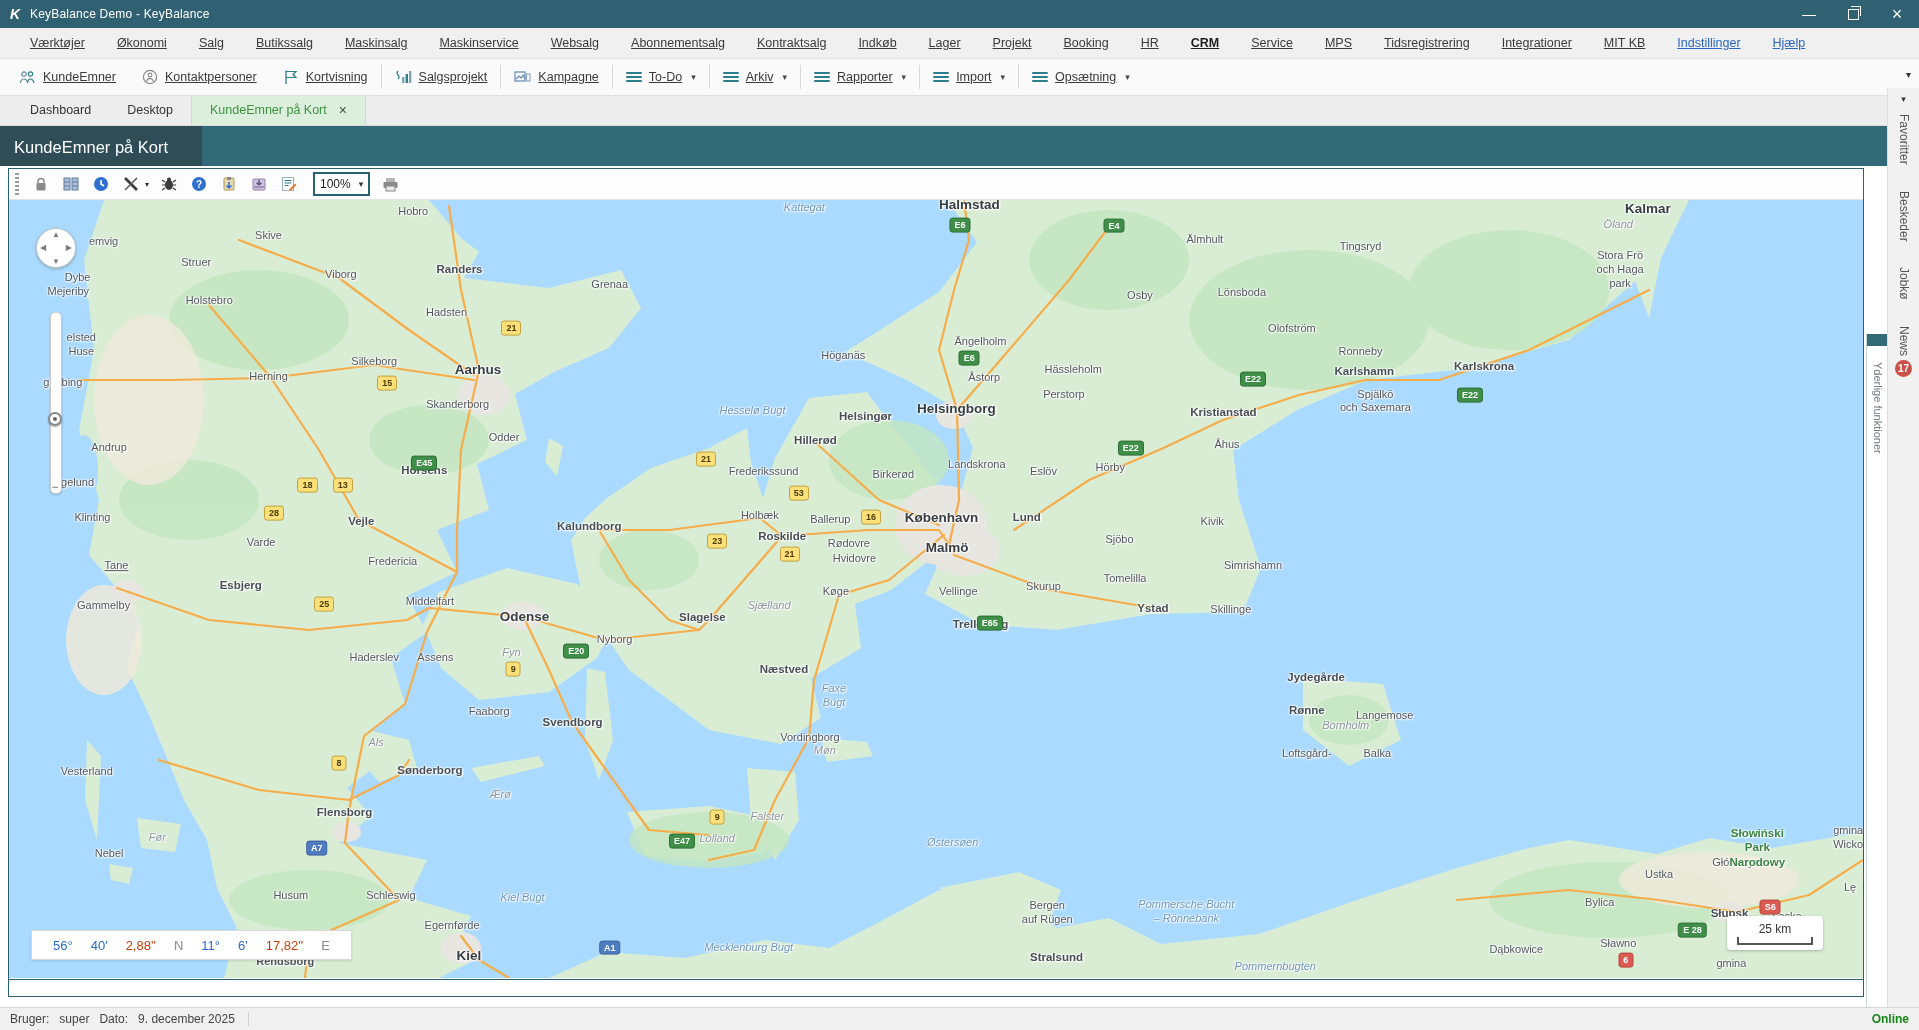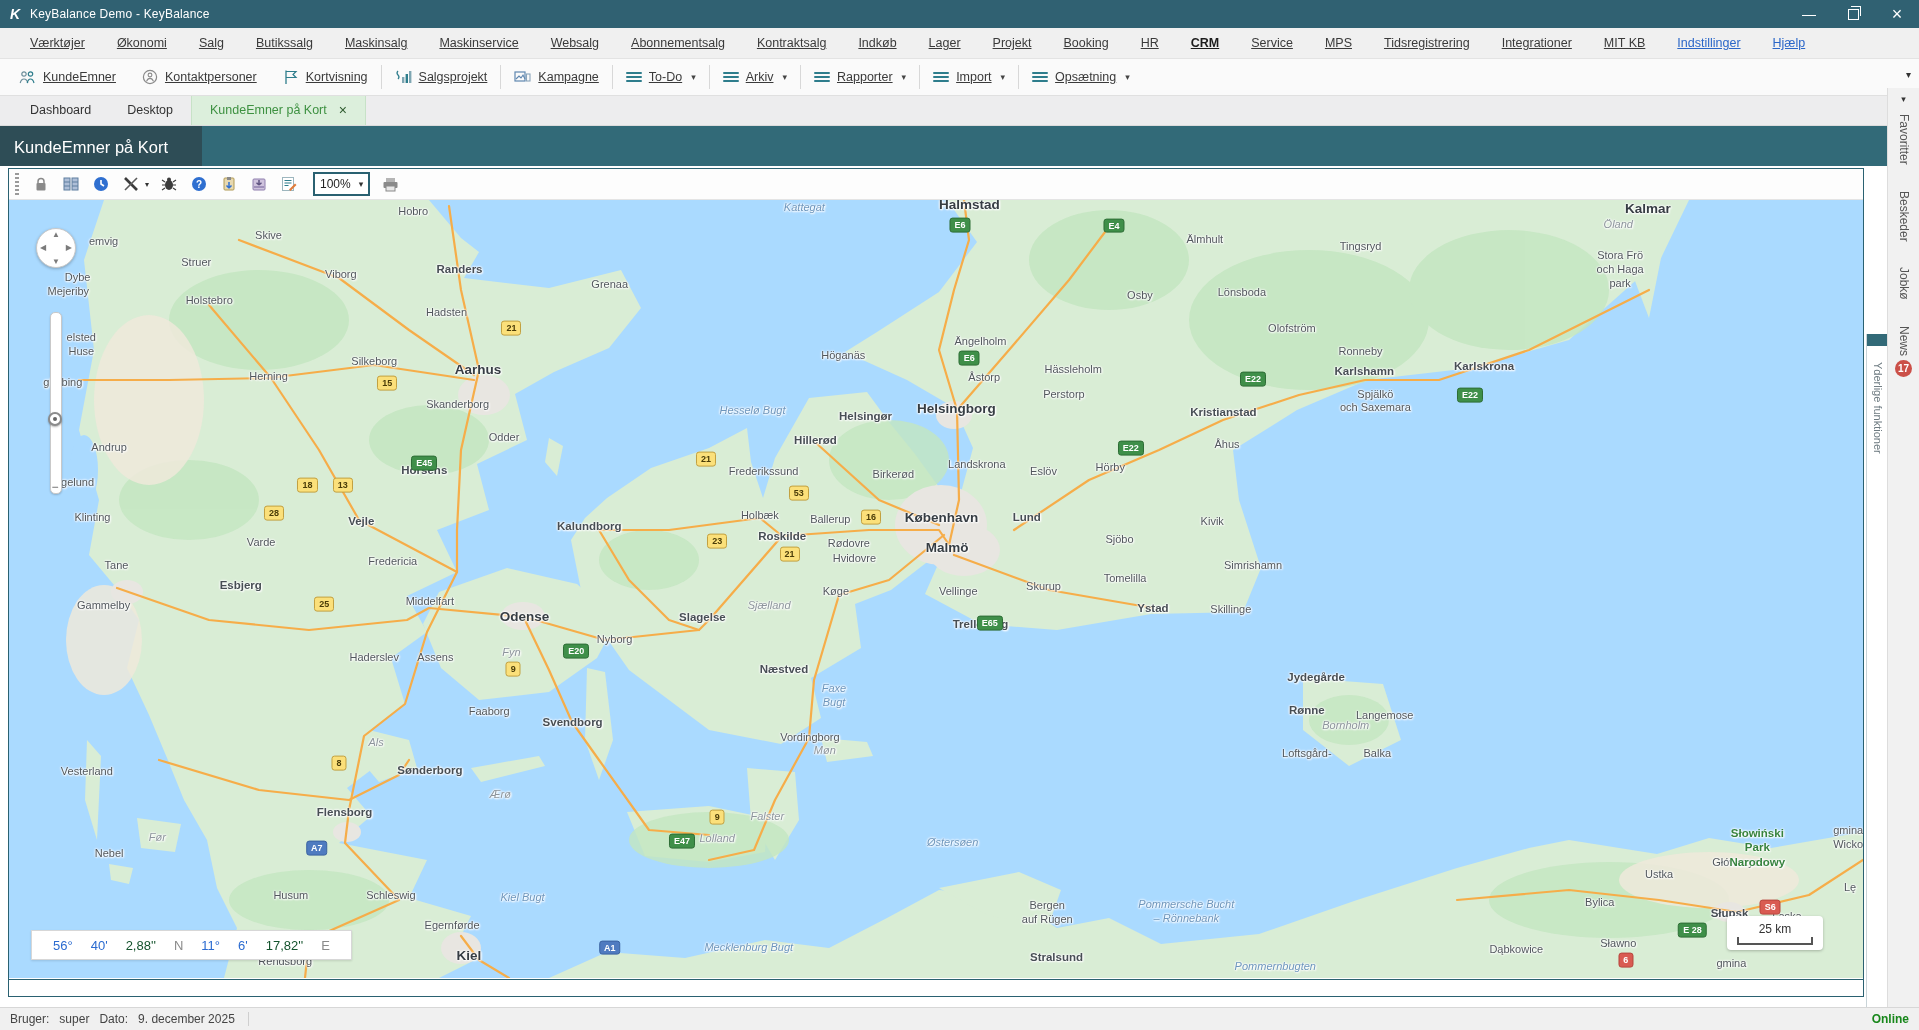--- a/index.html
+++ b/index.html
@@ -69,21 +69,21 @@
   .pan-up{top:1px;left:15px;} .pan-dn{bottom:1px;left:15px;} .pan-lf{left:3px;top:14px;} .pan-rt{right:3px;top:14px;}
   .zoomslider{position:absolute;left:38px;top:112px;width:16px;height:180px;}
   .zs-track{position:absolute;left:3px;top:0;width:10px;height:180px;background:#fff;border:1px solid #c9c9c9;border-radius:5px;box-shadow:0 1px 2px rgba(0,0,0,.2);}
   .zs-plus,.zs-minus{position:absolute;left:0;width:16px;text-align:center;font-size:12px;color:#666;}
   .zs-plus{top:-1px;} .zs-minus{bottom:-2px;}
   .zs-knob{position:absolute;left:1px;top:100px;width:14px;height:14px;border-radius:50%;background:#fff;border:2px solid #8b8b8b;box-sizing:border-box;box-shadow:0 1px 2px rgba(0,0,0,.3);}
   .zs-knob:after{content:"";position:absolute;left:3px;top:3px;width:4px;height:4px;border-radius:50%;background:#666;}
   
   .coords{position:absolute;left:22px;bottom:18px;height:28px;background:#fff;border:1px solid #d7d7d7;display:flex;align-items:center;padding:0 12px;gap:0;box-shadow:0 1px 2px rgba(0,0,0,.12);}
   .coords span{font-size:13px;padding:0 9px;}
-  .c-blue{color:#2b6bd0;} .c-dark{color:#14532d;} .c-gray{color:#8a8a8a;padding-left:2px;}
+  .c-blue{color:#2b6bd0;} .c-dark{color:#c2410c;} .c-gray{color:#8a8a8a;padding-left:2px;}
   
   .scale{position:absolute;right:40px;bottom:28px;width:96px;height:34px;background:#fff;border-radius:4px;box-shadow:0 1px 3px rgba(0,0,0,.25);display:flex;flex-direction:column;align-items:center;justify-content:center;}
   .scale .sl{font-size:12px;color:#333;}
   .scale .bar{width:72px;height:6px;border-left:2px solid #555;border-right:2px solid #555;border-bottom:2px solid #555;margin-top:1px;}
   
   .hstrip{position:absolute;left:8px;top:818px;width:1854px;height:16px;border:1px solid #2a6171;background:#fff;}
   
   .collapsed{position:absolute;left:1866px;top:168px;width:22px;height:840px;background:#fff;border-left:1px solid #c9d4d8;}
   .collapsed .cap{height:12px;background:#326a78;}
   .collapsed .vtxt{writing-mode:vertical-rl;font-size:11px;color:#6d7a80;margin:8px auto 0 auto;display:block;text-align:left;padding-top:8px;}
@@ -473,24 +473,24 @@
           <span class="lbl k-town" style="left: 22.7%; top: 51.7%;">Middelfart</span>
           <span class="lbl k-town" style="left: 31.8%; top: 56.6%; margin-left: 16px;">Nyborg</span>
           <span class="lbl k-town" style="left: 19.7%; top: 58.9%;">Haderslev</span>
           <span class="lbl k-town" style="left: 23%; top: 58.9%;">Assens</span>
           <span class="lbl k-town" style="left: 25.9%; top: 65.8%;">Faaborg</span>
           <span class="lbl k-town" style="left: 13.6%; top: 44.1%;">Varde</span>
           <span class="lbl k-town" style="left: 4.2%; top: 73.5%;">Vesterland</span>
           <span class="lbl k-town" style="left: 5.4%; top: 84.1%;">Nebel</span>
           <span class="lbl k-town" style="left: 15.2%; top: 89.5%;">Husum</span>
           <span class="lbl k-town" style="left: 20.6%; top: 89.5%;">Schleswig</span>
-          <span class="lbl k-town" style="left: 14.9%; top: 97.9%;">Rendsborg</span>
+          <span class="lbl k-town" style="left: 14.9%; top: 97.9%; font-weight: bold;">Rendsborg</span>
           <span class="lbl k-town" style="left: 23.9%; top: 93.3%;">Egernførde</span>
           <span class="lbl k-town" style="left: 4.5%; top: 40.9%;">Klinting</span>
-          <span class="lbl k-town" style="left: 5.8%; top: 47%;">Tane</span>
+          <span class="lbl k-town" style="left: 5.8%; top: 47%; text-decoration: underline;">Tane</span>
           <span class="lbl k-town" style="left: 5.1%; top: 52.2%;">Gammelby</span>
           <span class="lbl k-town" style="left: 5.4%; top: 31.9%;">Andrup</span>
           <span class="lbl k-town" style="left: 5.1%; top: 5.4%;">emvig</span>
           <span class="lbl k-town" style="left: 3.7%; top: 10%;">Dybe</span>
           <span class="lbl k-town" style="left: 3.2%; top: 11.8%;">Mejeriby</span>
           <span class="lbl k-town" style="left: 3.9%; top: 18.7%;">elsted
 Huse</span>
           <span class="lbl k-town" style="left: 2.9%; top: 23.5%;">gkøbing</span>
           <span class="lbl k-town" style="left: 3.7%; top: 36.4%;">gelund</span>
           <span class="lbl k-town" style="left: 40.7%; top: 35%;">Frederikssund</span>

